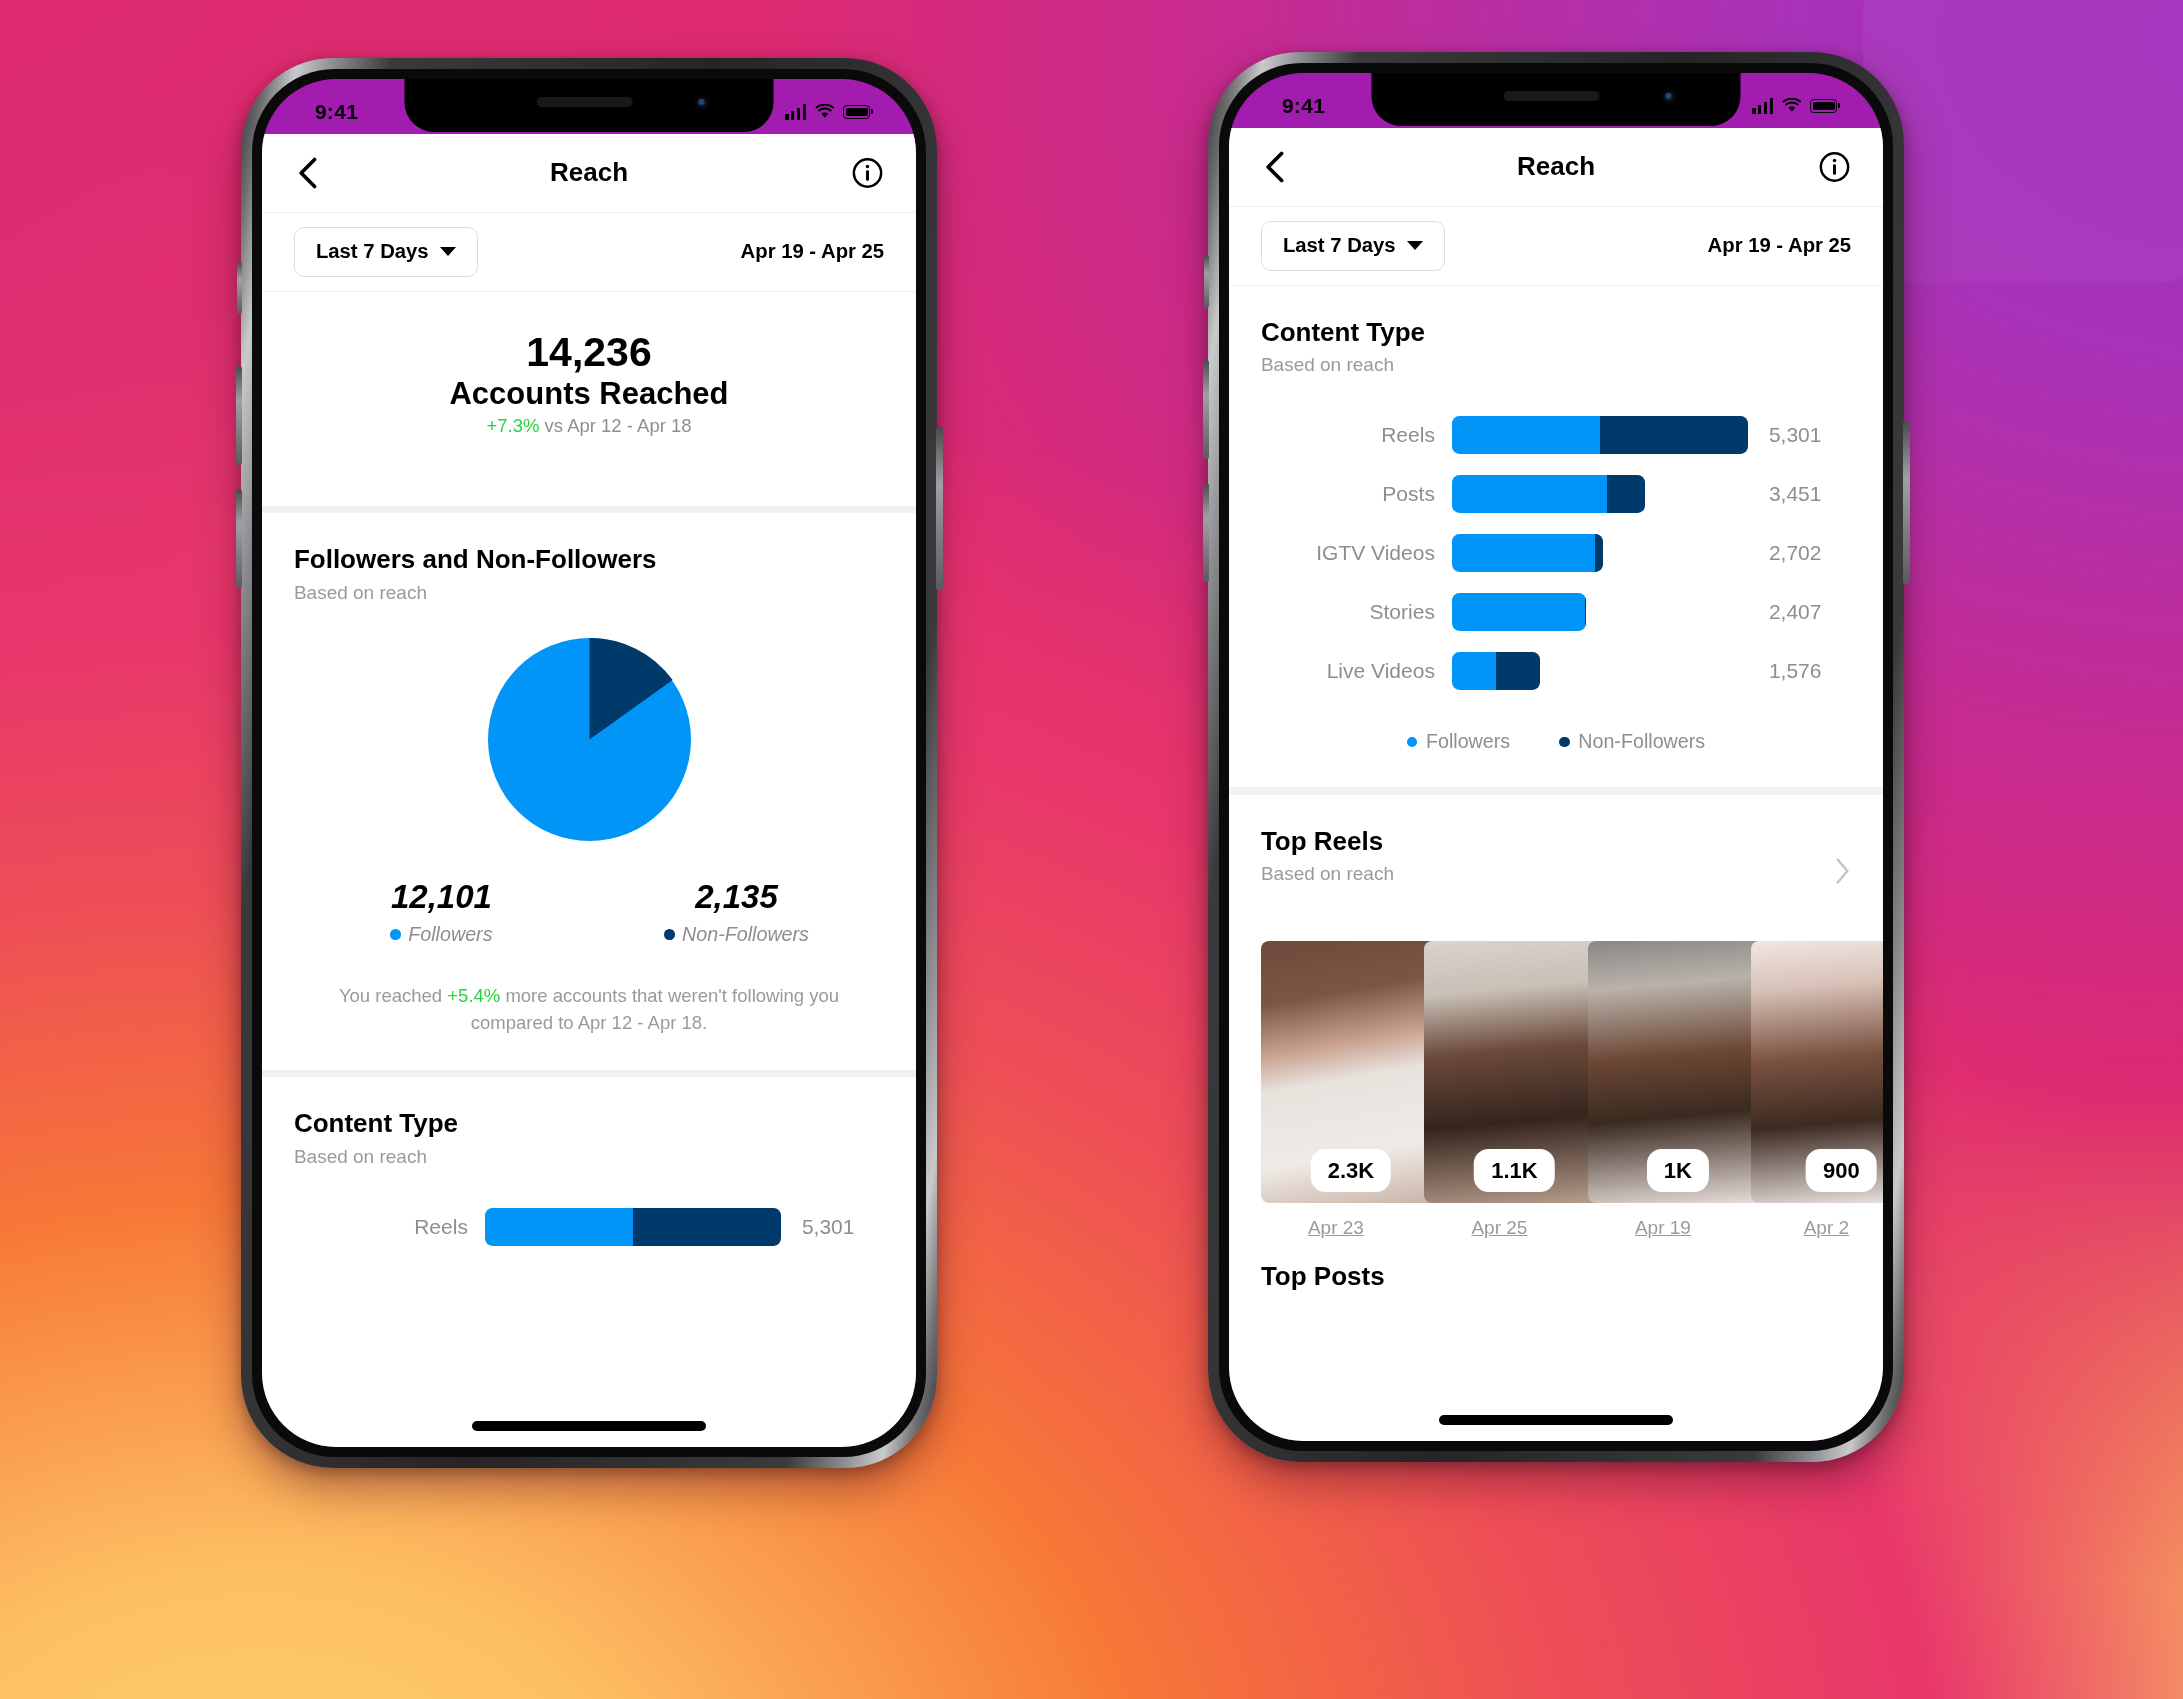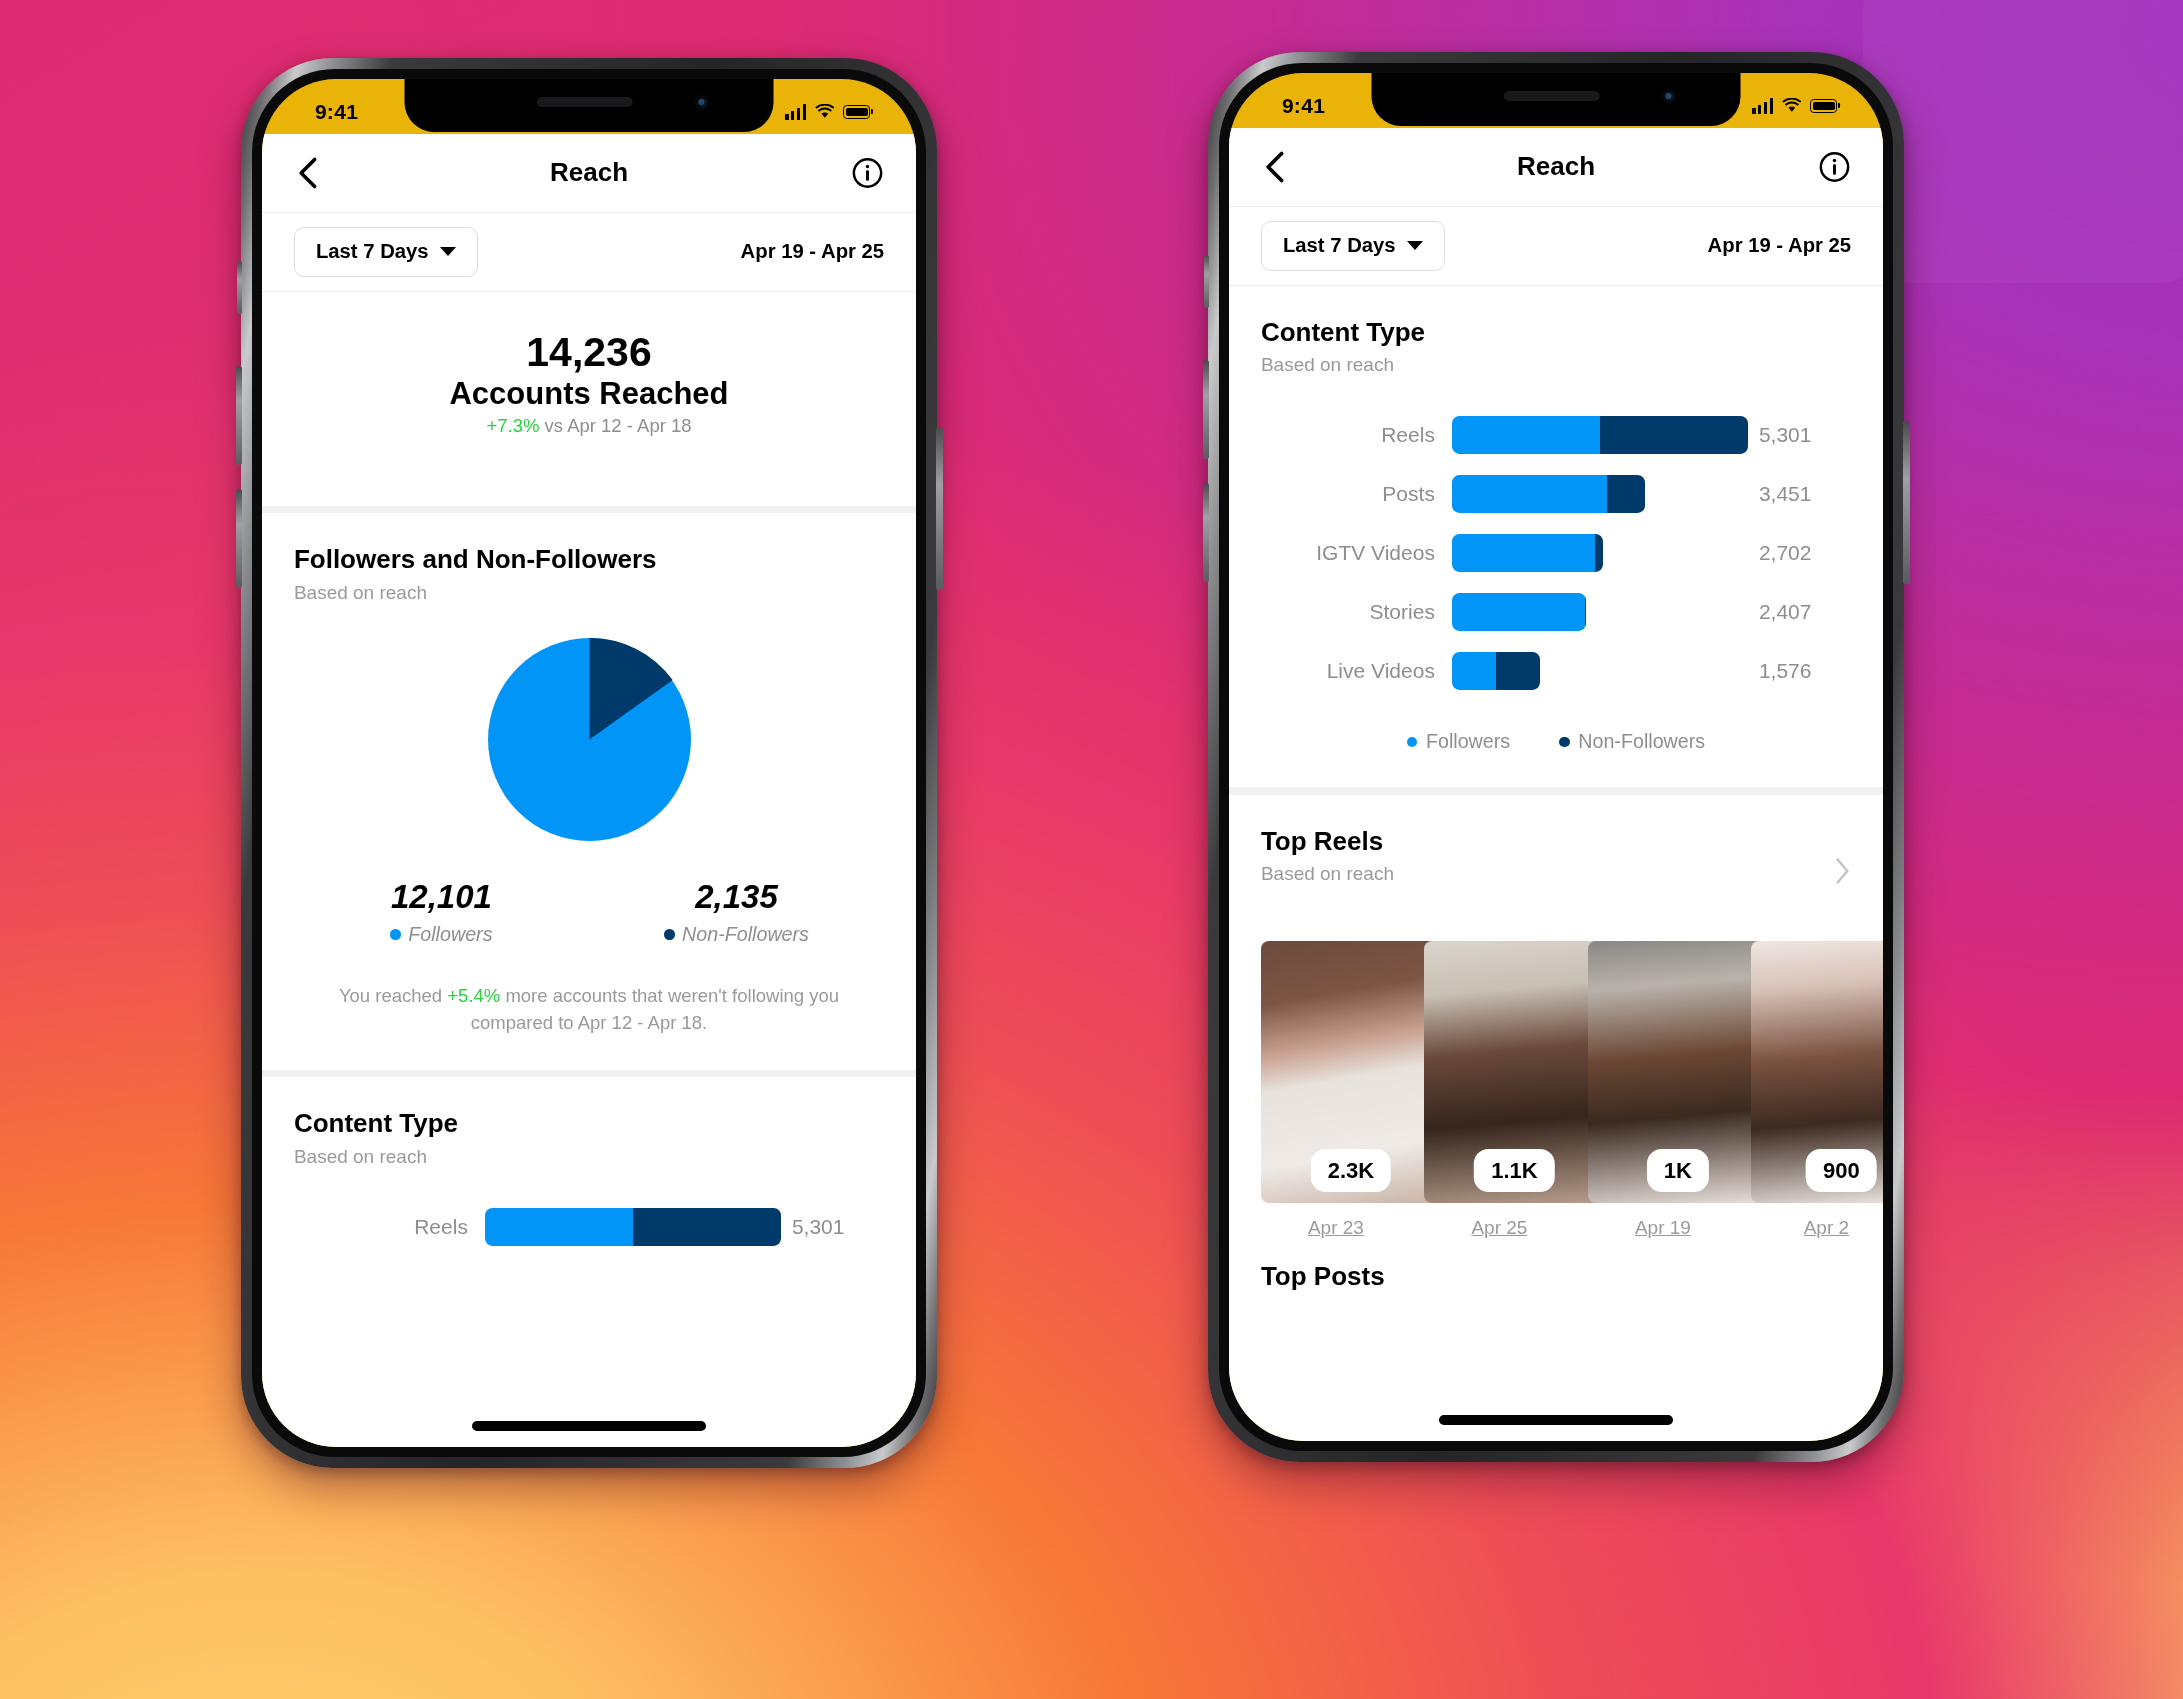--- a/index.html
+++ b/index.html
@@ -35,21 +35,21 @@
   .phone.two { left: 1208px; top: 52px; }
 
   .phone-inner {
     position: absolute; inset: 11px;
     border-radius: 83px;
     background: #0a0a0b;
   }
   .screen {
     position: absolute; inset: 9.9px;
     border-radius: 74px;
-    background: #eab308;
+    background: #a21caf;
     overflow: hidden;
   }
 
   
   .btn-side { position: absolute; background: linear-gradient(180deg,#4a4a4d,#9fa0a3 35%,#5a5b5e 100%); border-radius: 2.5px; }
   .btn-silence { left: -4.3px; top: 203px; width: 5.5px; height: 53px; }
   .btn-volup   { left: -5.5px; top: 308px; width: 6.8px; height: 99px; }
   .btn-voldn   { left: -5.5px; top: 431px; width: 6.8px; height: 99px; }
   .btn-power   { right: -5.5px; top: 369px; width: 6.8px; height: 163px; }
 
@@ -138,21 +138,21 @@
   .note { margin-top: 36px; font-size: 18.5px; color: #9a9a9a; text-align: center; line-height: 1.46; padding: 0 7.4px; }
 
   
   .bars-list { margin-top: 29.6px; }
   .bar-row { display: flex; align-items: center; height: 59px; }
   .bar-label { width: 191px; text-align: right; padding-right: 17px; font-size: 21px; color: #8e8e8e; flex: none; }
   .bar-track { width: 296px; flex: none; }
   .bar { height: 38px; border-radius: 7.4px; overflow: hidden; display: flex; }
   .seg-follow { background: #0095f6; height: 100%; }
   .seg-nonfollow { background: #003a6b; height: 100%; }
-  .bar-value { padding-left: 11px; font-size: 21px; color: #8e8e8e; white-space: nowrap; }
+  .bar-value { padding-left: 21px; font-size: 21px; color: #8e8e8e; white-space: nowrap; }
 
   .legend-row { display: flex; justify-content: center; gap: 49px; margin-top: 29.6px; }
   .legend-item { display: inline-flex; align-items: center; gap: 8.6px; font-size: 19.7px; color: #8e8e8e; }
 
   
   .thumbs { display: flex; gap: 13.5px; margin-top: 24.6px; padding-left: 0; }
   .thumb-col { width: 150px; flex: none; }
   .thumb {
     position: relative; width: 180px; height: 262px; border-radius: 8px;
     overflow: hidden; background: #cfc6c1; margin-top: 32px;

